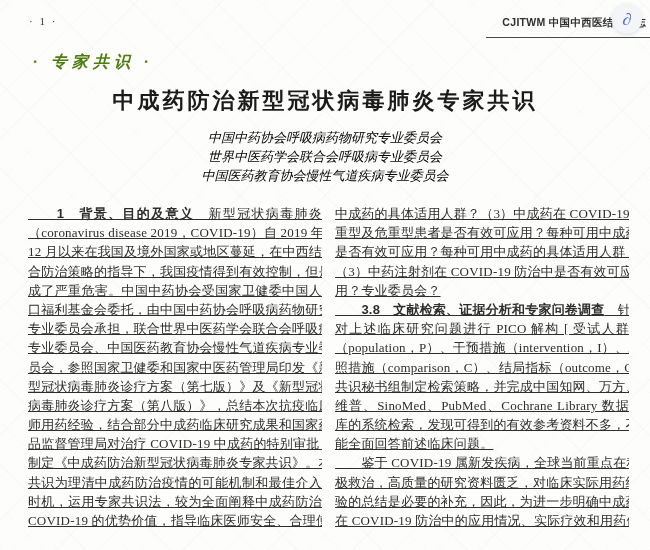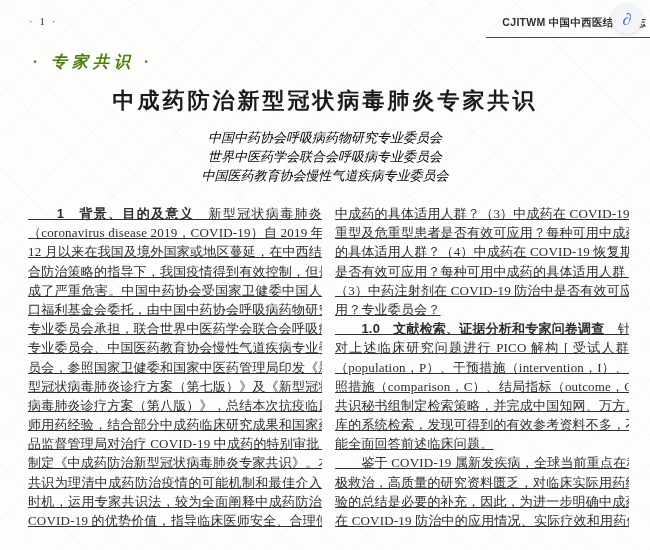--- a/index.html
+++ b/index.html
@@ -116,29 +116,29 @@
       <div class="line">师用药经验，结合部分中成药临床研究成果和国家药</div>
       <div class="line">品监督管理局对治疗 COVID-19 中成药的特别审批，</div>
       <div class="line">制定《中成药防治新型冠状病毒肺炎专家共识》。本</div>
       <div class="line">共识为理清中成药防治疫情的可能机制和最佳介入</div>
       <div class="line">时机，运用专家共识法，较为全面阐释中成药防治</div>
       <div class="line">COVID-19 的优势价值，指导临床医师安全、合理使</div>
     </div>
   <div class="col">
       <div class="line">中成药的具体适用人群？（3）中成药在 COVID-19</div>
       <div class="line">重型及危重型患者是否有效可应用？每种可用中成药</div>
-      <div class="line">的具体适用人群？（4）中成药在 COVID-19 恢复期</div>
       <div class="line">是否有效可应用？每种可用中成药的具体适用人群？</div>
       <div class="line">（3）中药注射剂在 COVID-19 防治中是否有效可应</div>
       <div class="line short">用？专业委员会？</div>
-      <div class="line"><span class="b">　　1.0　文献检索、证据分析和专家问卷调查</span><span>　针</span></div>
+      <div class="line"><span class="b">　　3.8　文献检索、证据分析和专家问卷调查</span><span>　针</span></div>
       <div class="line">对上述临床研究问题进行 PICO 解构 [ 受试人群</div>
       <div class="line">（population，P）、干预措施（intervention，I）、对</div>
       <div class="line">照措施（comparison，C）、结局指标（outcome，O）]，</div>
       <div class="line">共识秘书组制定检索策略，并完成中国知网、万方、</div>
+      <div class="line">维普、SinoMed、PubMed、Cochrane Library 数据</div>
       <div class="line">库的系统检索，发现可得到的有效参考资料不多，不</div>
       <div class="line short">能全面回答前述临床问题。</div>
       <div class="line">　　鉴于 COVID-19 属新发疾病，全球当前重点在积</div>
       <div class="line">极救治，高质量的研究资料匮乏，对临床实际用药经</div>
       <div class="line">验的总结是必要的补充，因此，为进一步明确中成药</div>
       <div class="line">在 COVID-19 防治中的应用情况、实际疗效和用药体</div>
     </div>
 </div>
 
 </body></html>

